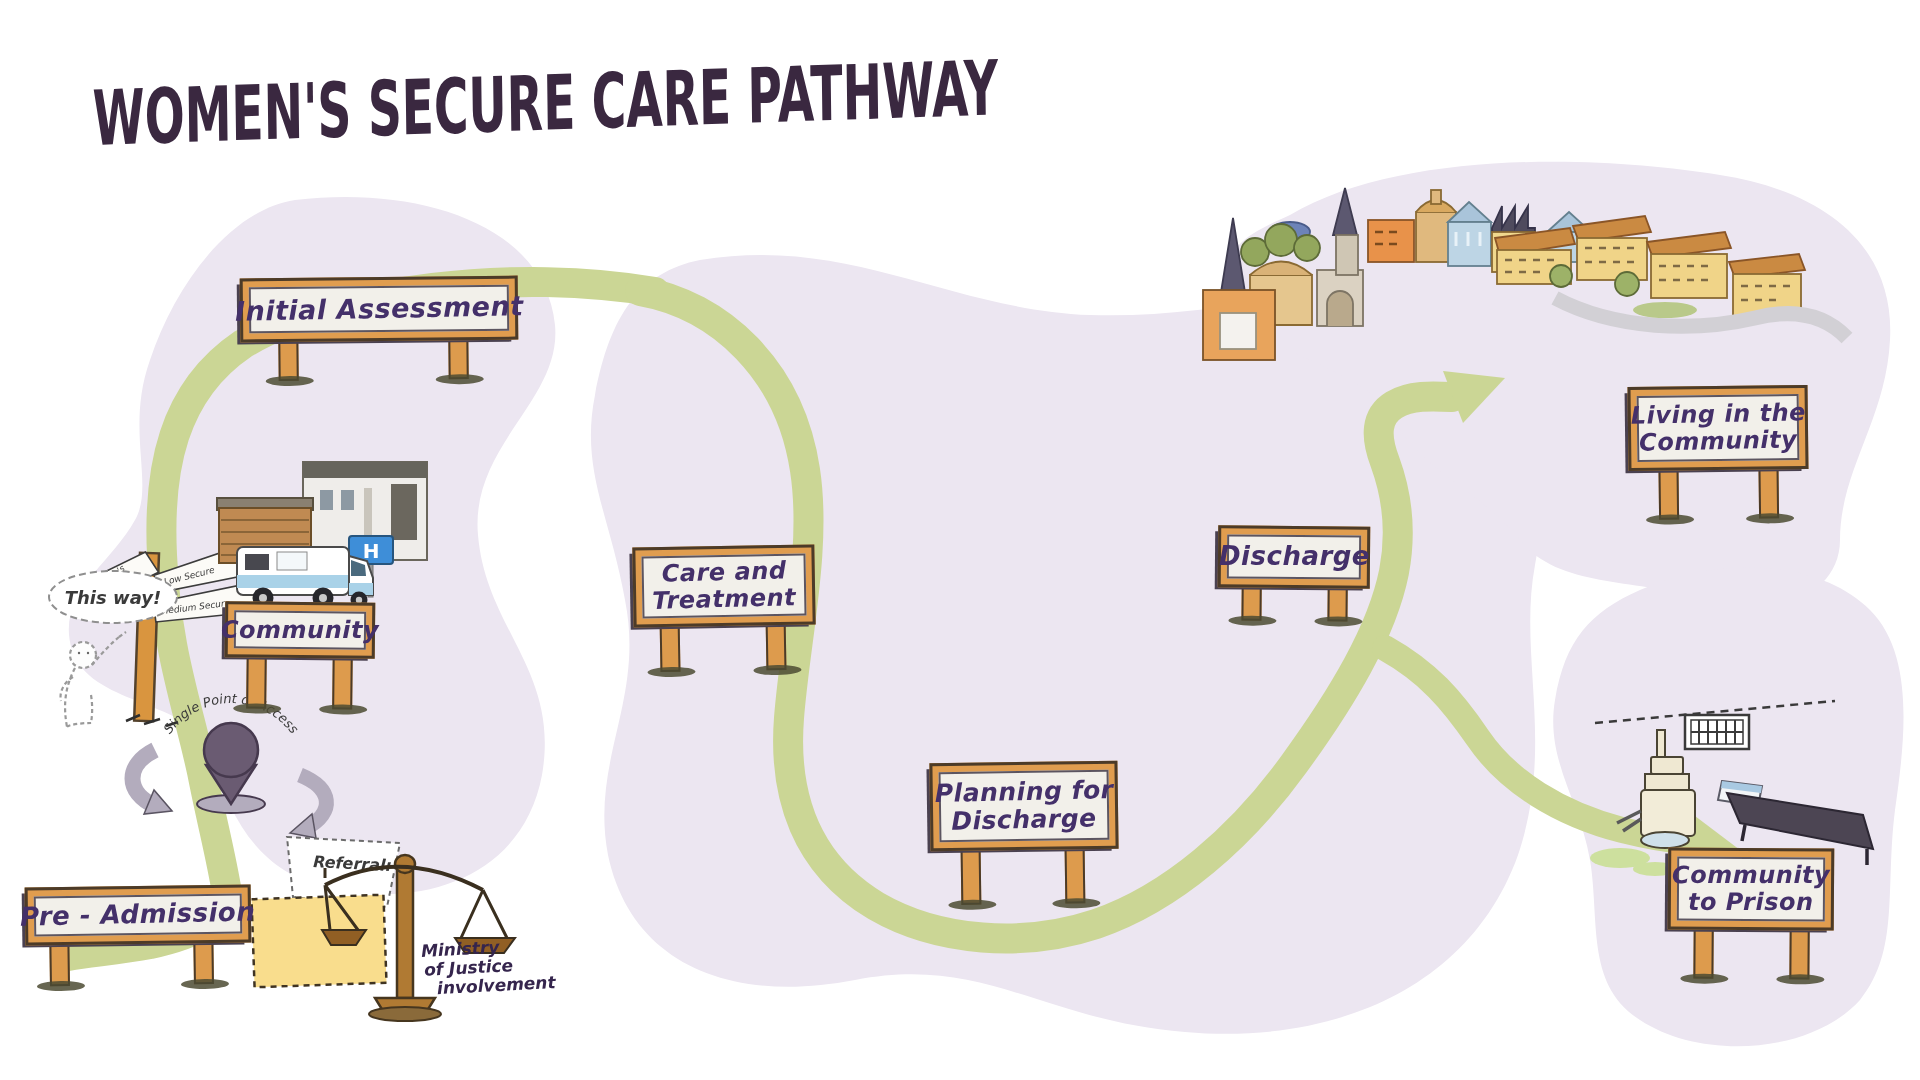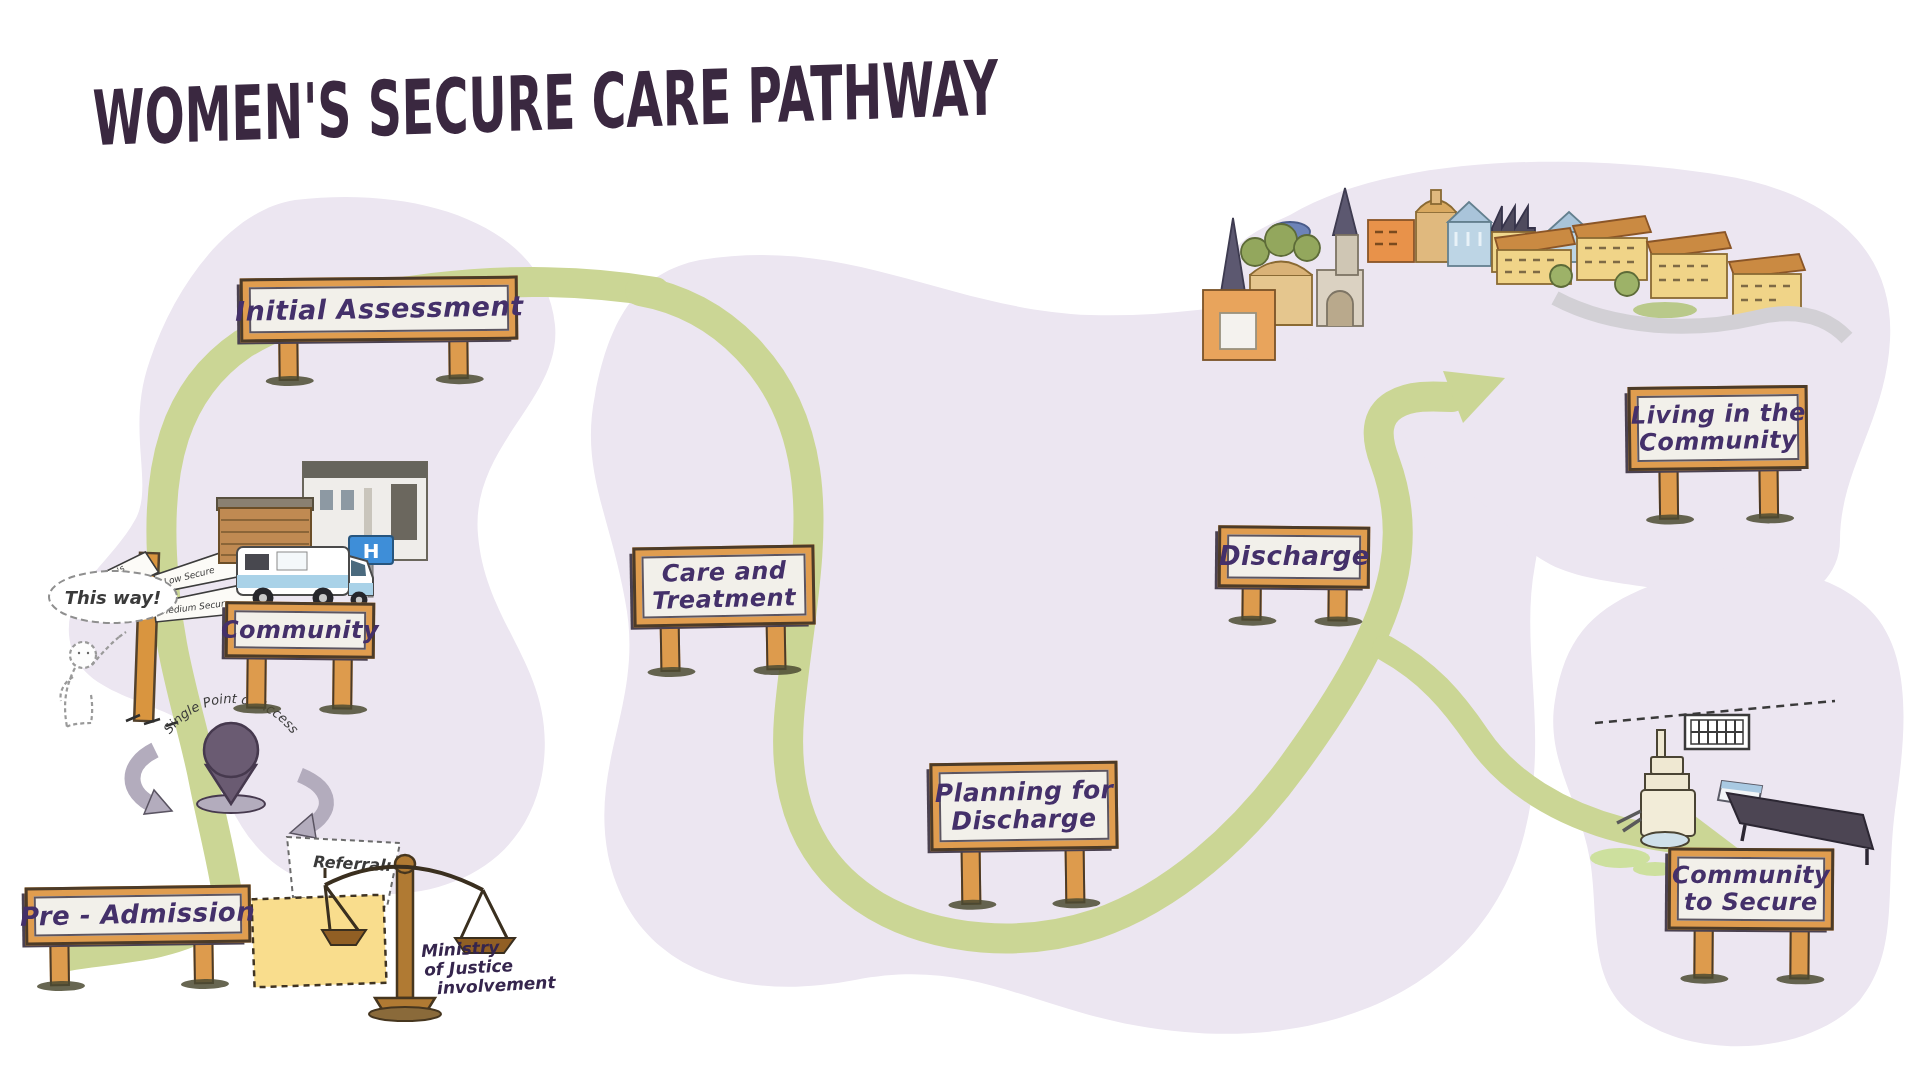--- a/index.html
+++ b/index.html
@@ -311,20 +311,20 @@
     </div>
       </div>
   </div>
 
   <div class="sign" style="left:1668px;top:848px;width:166px;transform:rotate(.4deg)">
     <span class="leg" style="left:26px;height:50px"></span>
     <span class="leg" style="left:122px;height:50px"></span>
     <div class="frame">
         <div class="face" style="height:60px;font-size:24px">
       <span class="line">Community</span>
-      <span class="line">to Secure</span>
+      <span class="line">to Prison</span>
     </div>
       </div>
   </div>
 
   <div class="title">WOMEN'S SECURE CARE PATHWAY</div>
 
 </div>
 
 </body></html>

